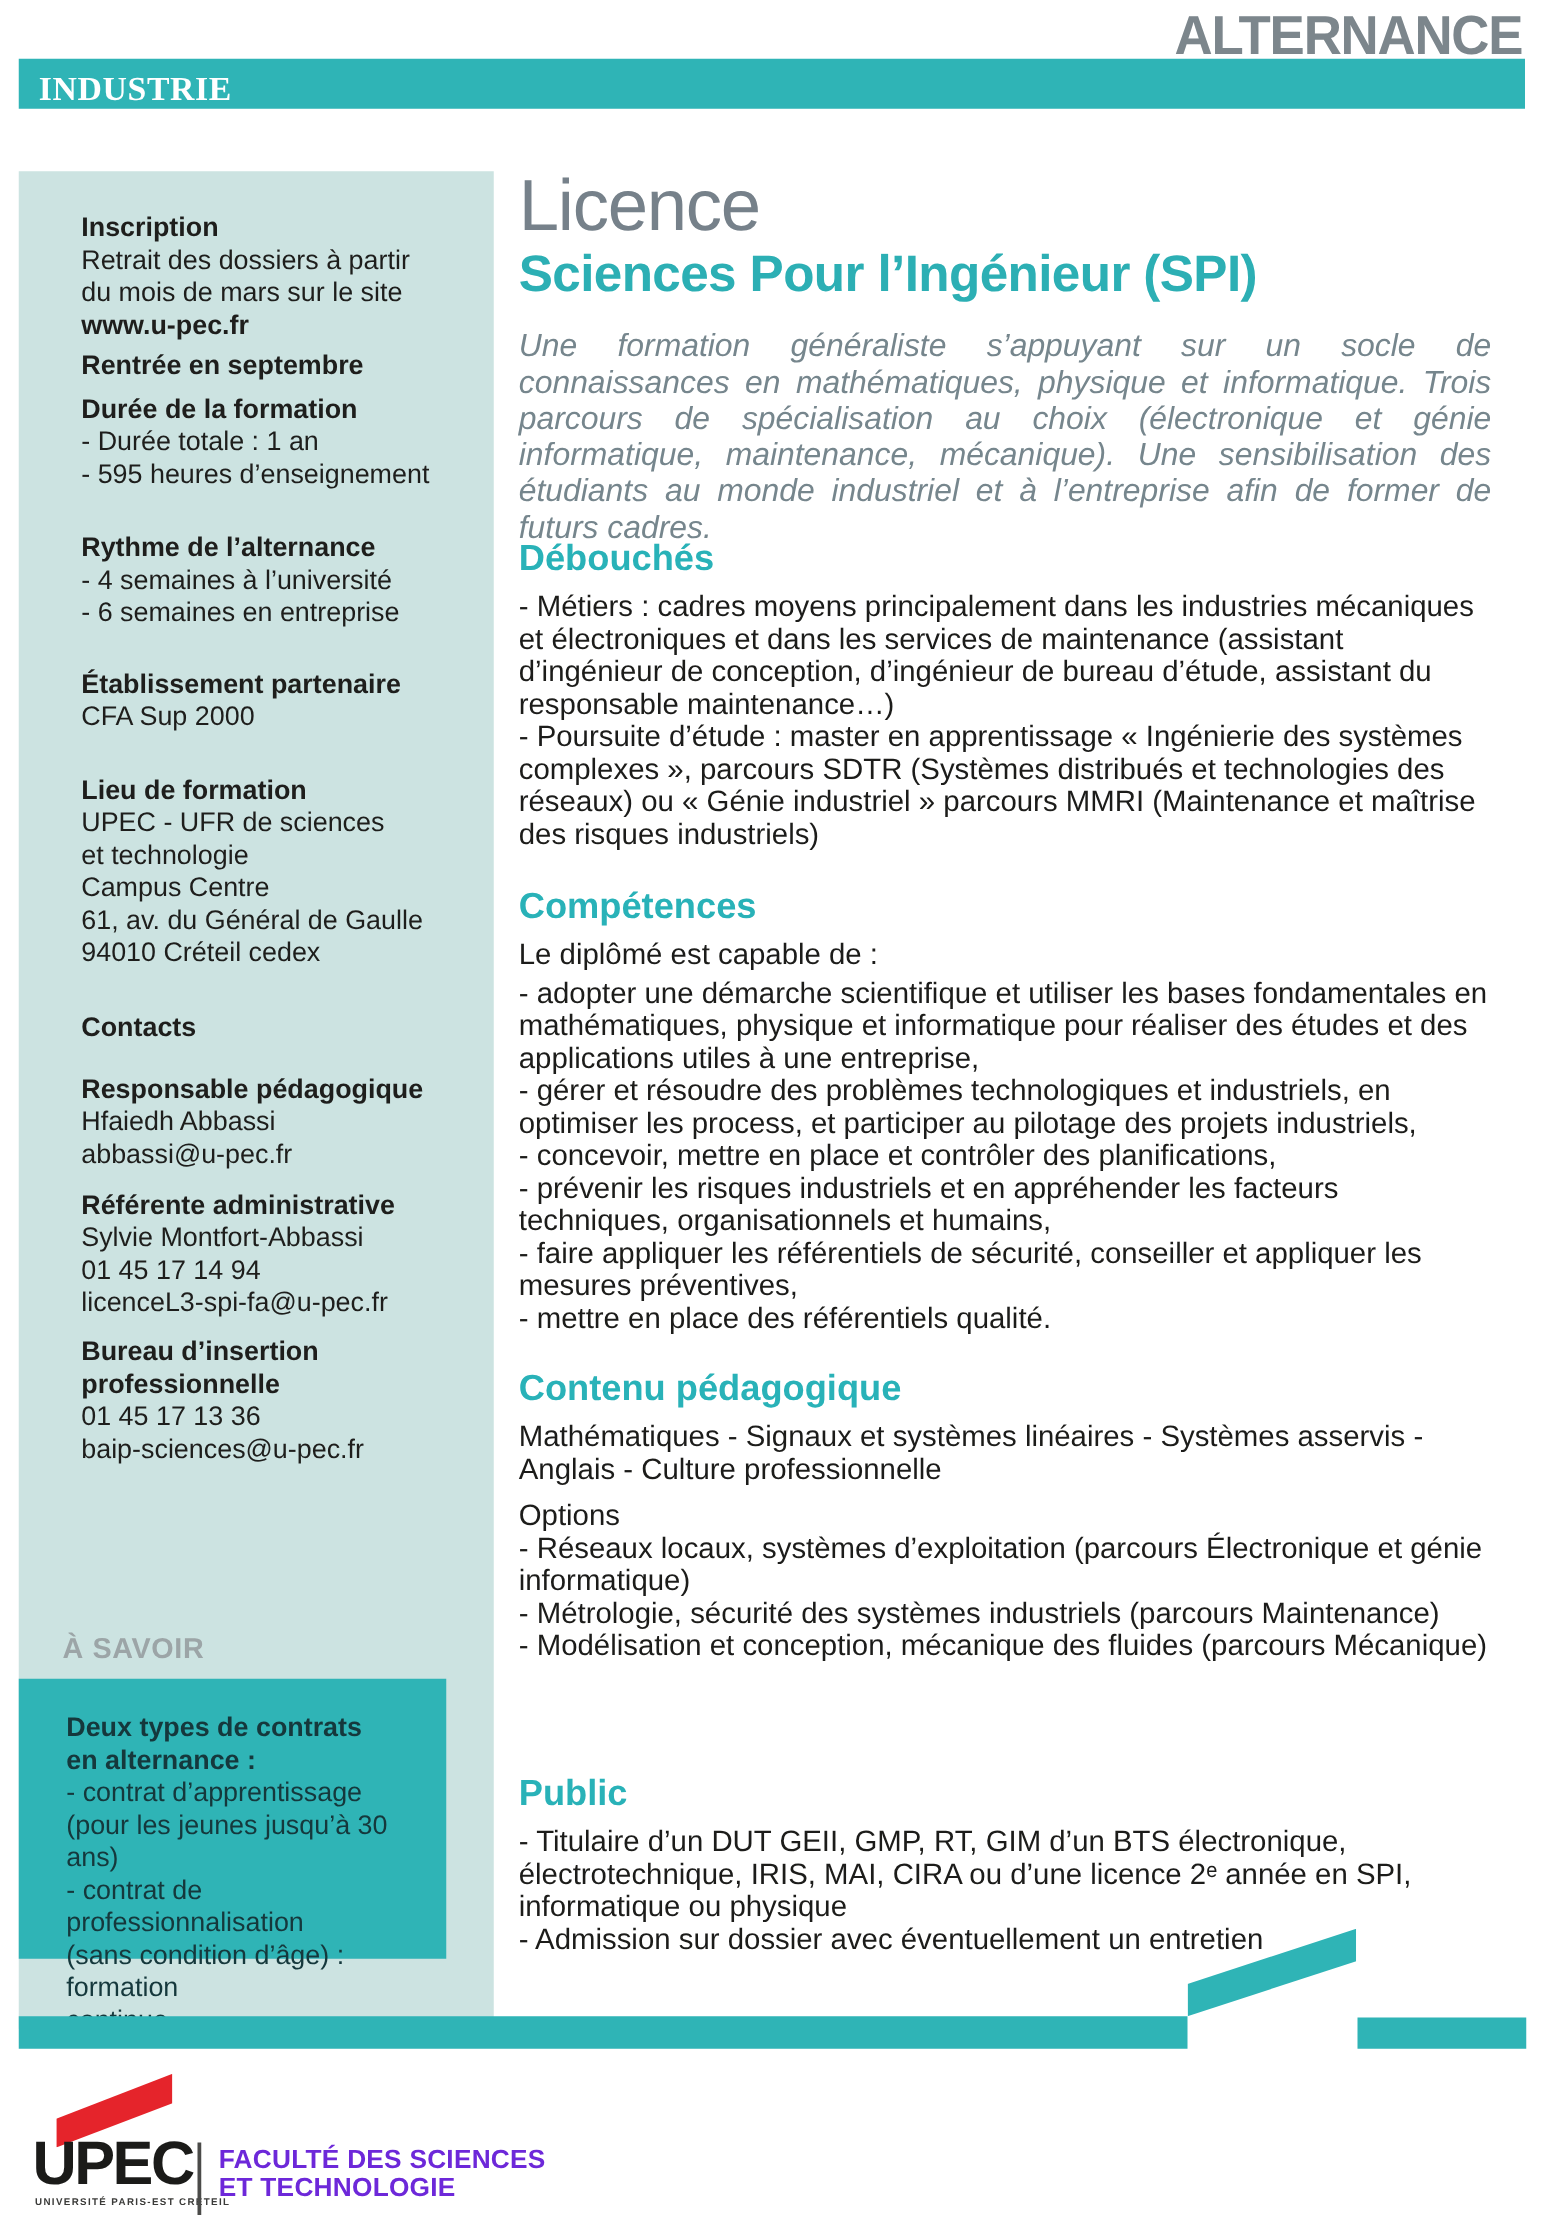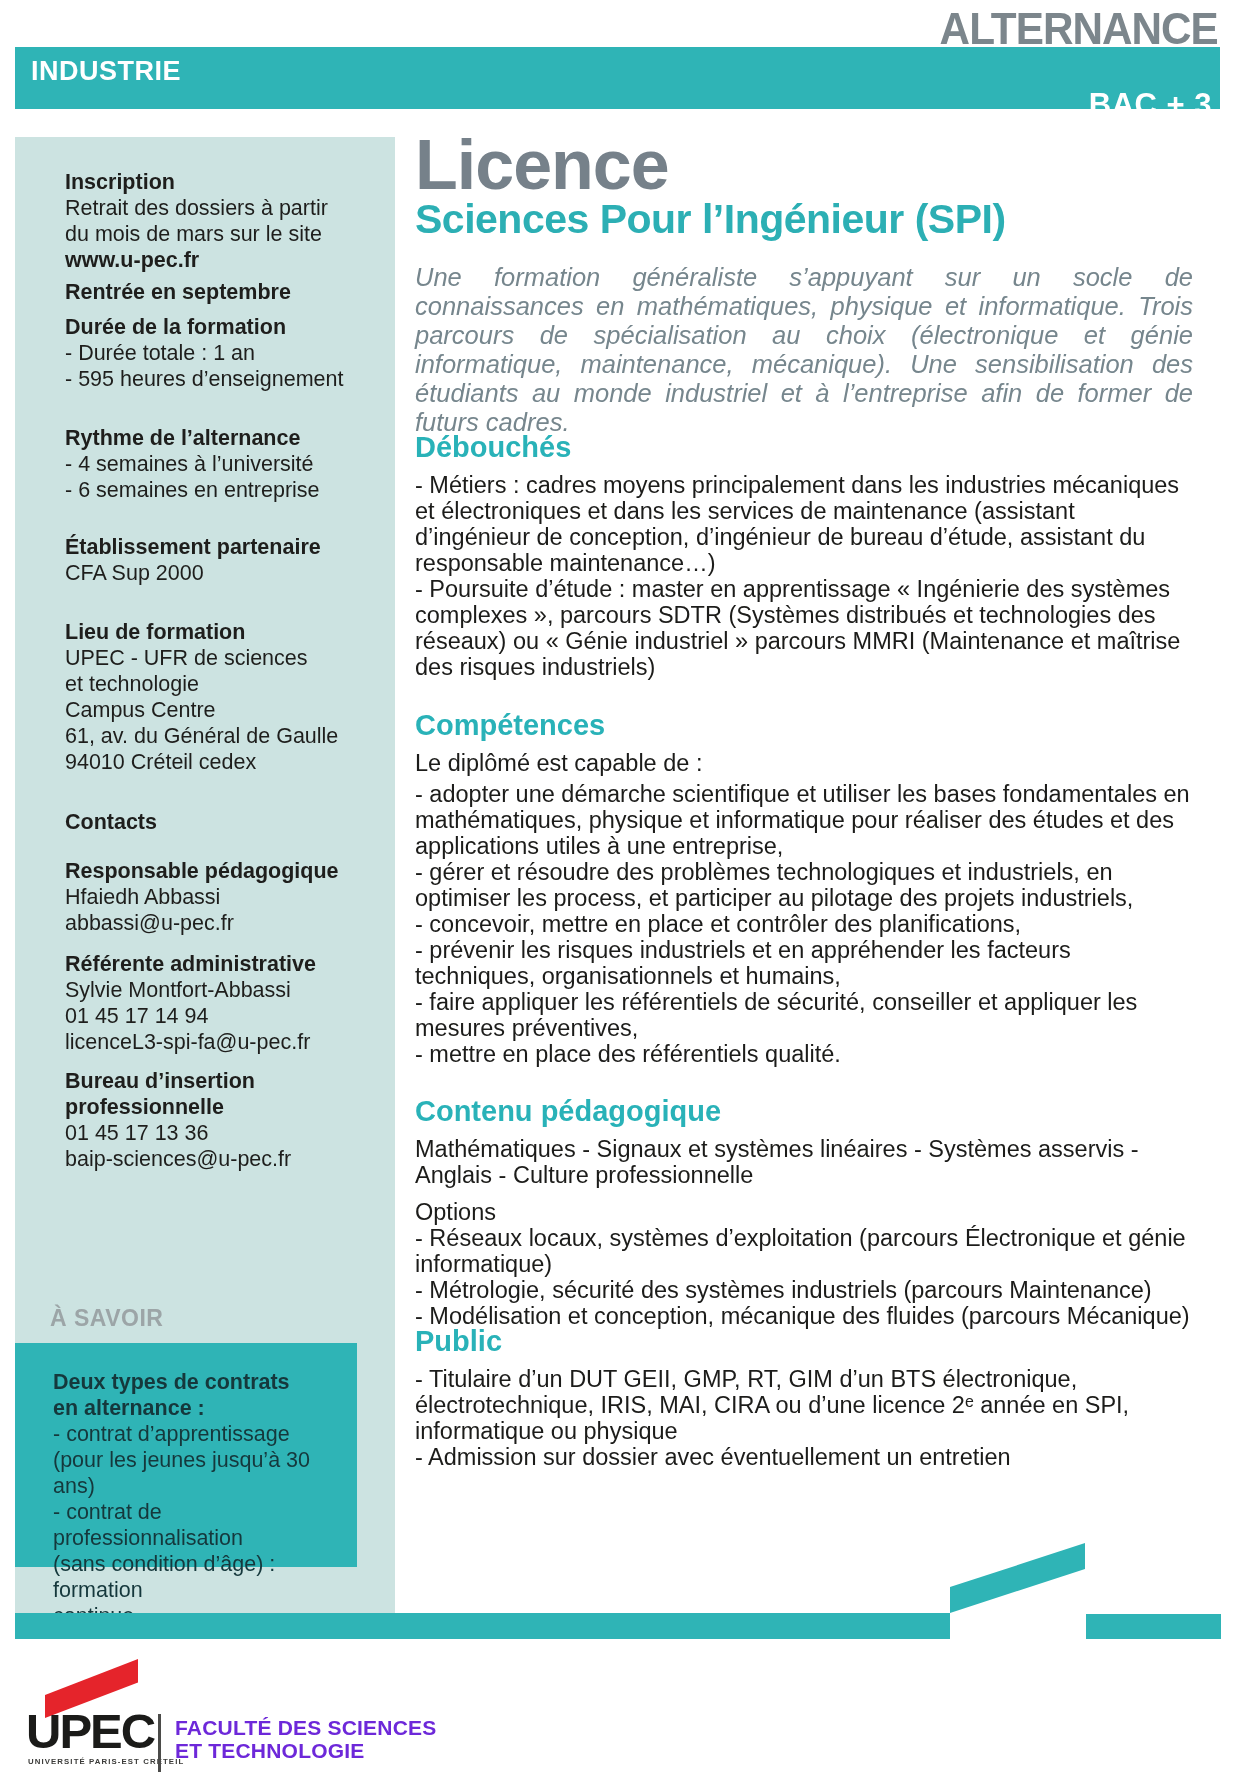--- a/index.html
+++ b/index.html
@@ -9,38 +9,38 @@
     -webkit-font-smoothing:antialiased;
   }
   .abs{position:absolute;}
   .pre{white-space:pre-line;}
 
   
   .kicker{
     right:36px;top:4px;font-size:44px;font-weight:700;color:#7C868C;
     letter-spacing:-1px;transform:scaleX(.96);transform-origin:right top;
   }
-  .header-bar{left:15px;top:47px;width:1205px;height:62px;background:#2FB4B6;}
+  .header-bar{left:15px;top:47px;width:1205px;height:40px;background:#2FB4B6;font-family:Liberation Serif, serif;}
   .industrie{left:16px;top:0;height:49px;line-height:49px;font-size:27px;font-weight:700;color:#ffffff;letter-spacing:.5px;}
   .bac{right:8px;top:0;height:49px;line-height:51px;font-size:31px;font-weight:700;color:#ffffff;letter-spacing:.5px;margin-top:32px;}
 
   
   .sidebar{left:15px;top:137px;width:380px;height:1486px;background:#CCE3E1;}
   .sb-sec{position:absolute;left:50px;right:16px;font-size:21.5px;line-height:26px;color:#1E1E1C;}
   .sb-title{font-weight:700;}
   .sb-bold{font-weight:700;}
   .a-savoir{position:absolute;left:35px;font-size:23px;font-weight:700;color:#9CA5A7;letter-spacing:.5px;}
 
   .contracts-box{left:15px;top:1343px;width:342px;height:224px;background:#2FB4B6;
     box-sizing:border-box;padding:26px 20px 0 38px;color:#15383C;font-size:21.5px;line-height:26px;}
   .contracts-box .sb-title{display:block;}
 
   
   .main{left:415px;top:0;width:778px;}
-  .degree{top:136px;font-size:70px;font-weight:700;color:#76818A;letter-spacing:-1px;line-height:58px;}
+  .degree{top:136px;font-size:58px;font-weight:400;color:#76818A;letter-spacing:-1px;line-height:58px;}
   .program{top:197px;font-size:41px;font-weight:700;color:#2CAFB4;letter-spacing:-.5px;line-height:44px;}
   .intro{top:263px;width:778px;font-size:25.5px;font-style:italic;color:#76868D;
     text-align:justify;line-height:29px;}
   .sec{position:absolute;width:778px;}
   .sec-h{font-size:29px;font-weight:700;color:#29B2B8;line-height:30px;margin:0 0 10px 0;}
   .sec-body{font-size:23.5px;line-height:26px;color:#1C1C1A;}
   .lead{margin:0 0 5px 0;}
   .sub{margin-top:11px;}
 
   
@@ -162,21 +162,21 @@
 
   <div class="sec" style="top:1096px">
     <div class="sec-h">Contenu pédagogique</div>
     <div class="sec-body">Mathématiques - Signaux et systèmes linéaires - Systèmes asservis - Anglais - Culture professionnelle</div>
     <div class="sec-body sub">Options</div>
     <div class="sec-body pre">- Réseaux locaux, systèmes d’exploitation (parcours Électronique et génie informatique)
 - Métrologie, sécurité des systèmes industriels (parcours Maintenance)
 - Modélisation et conception, mécanique des fluides (parcours Mécanique)</div>
   </div>
 
-  <div class="sec" style="top:1326px">
+  <div class="sec" style="top:1420px">
     <div class="sec-h">Public</div>
     <div class="sec-body pre">- Titulaire d’un DUT GEII, GMP, RT, GIM d’un BTS électronique, électrotechnique, IRIS, MAI, CIRA ou d’une licence 2ᵉ année en SPI, informatique ou physique
 - Admission sur dossier avec éventuellement un entretien</div>
   </div>
 </div>
 
 <div class="abs bar-left"></div>
 <div class="abs slash"></div>
 <div class="abs bar-right"></div>
 

